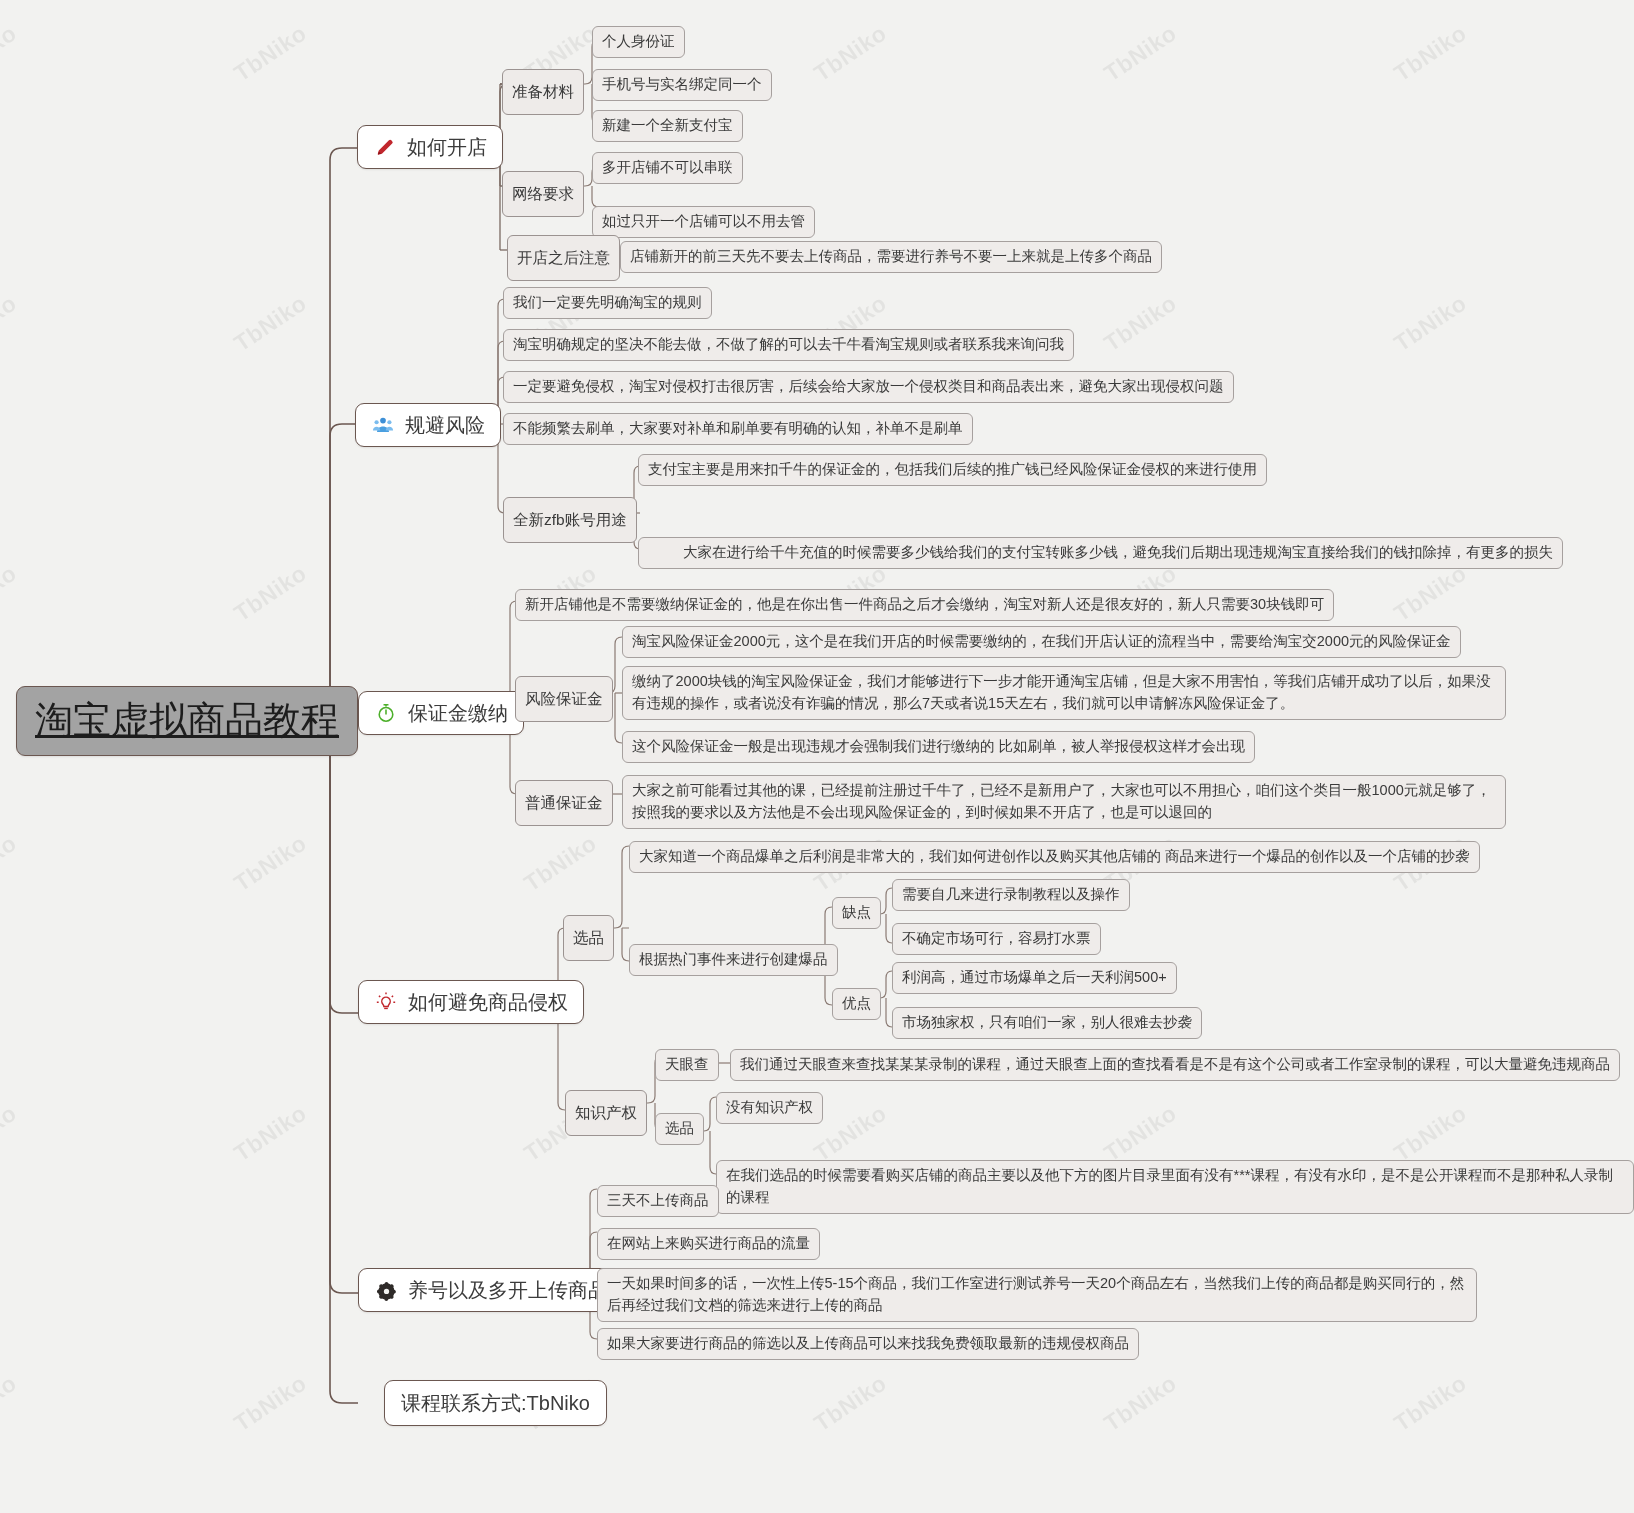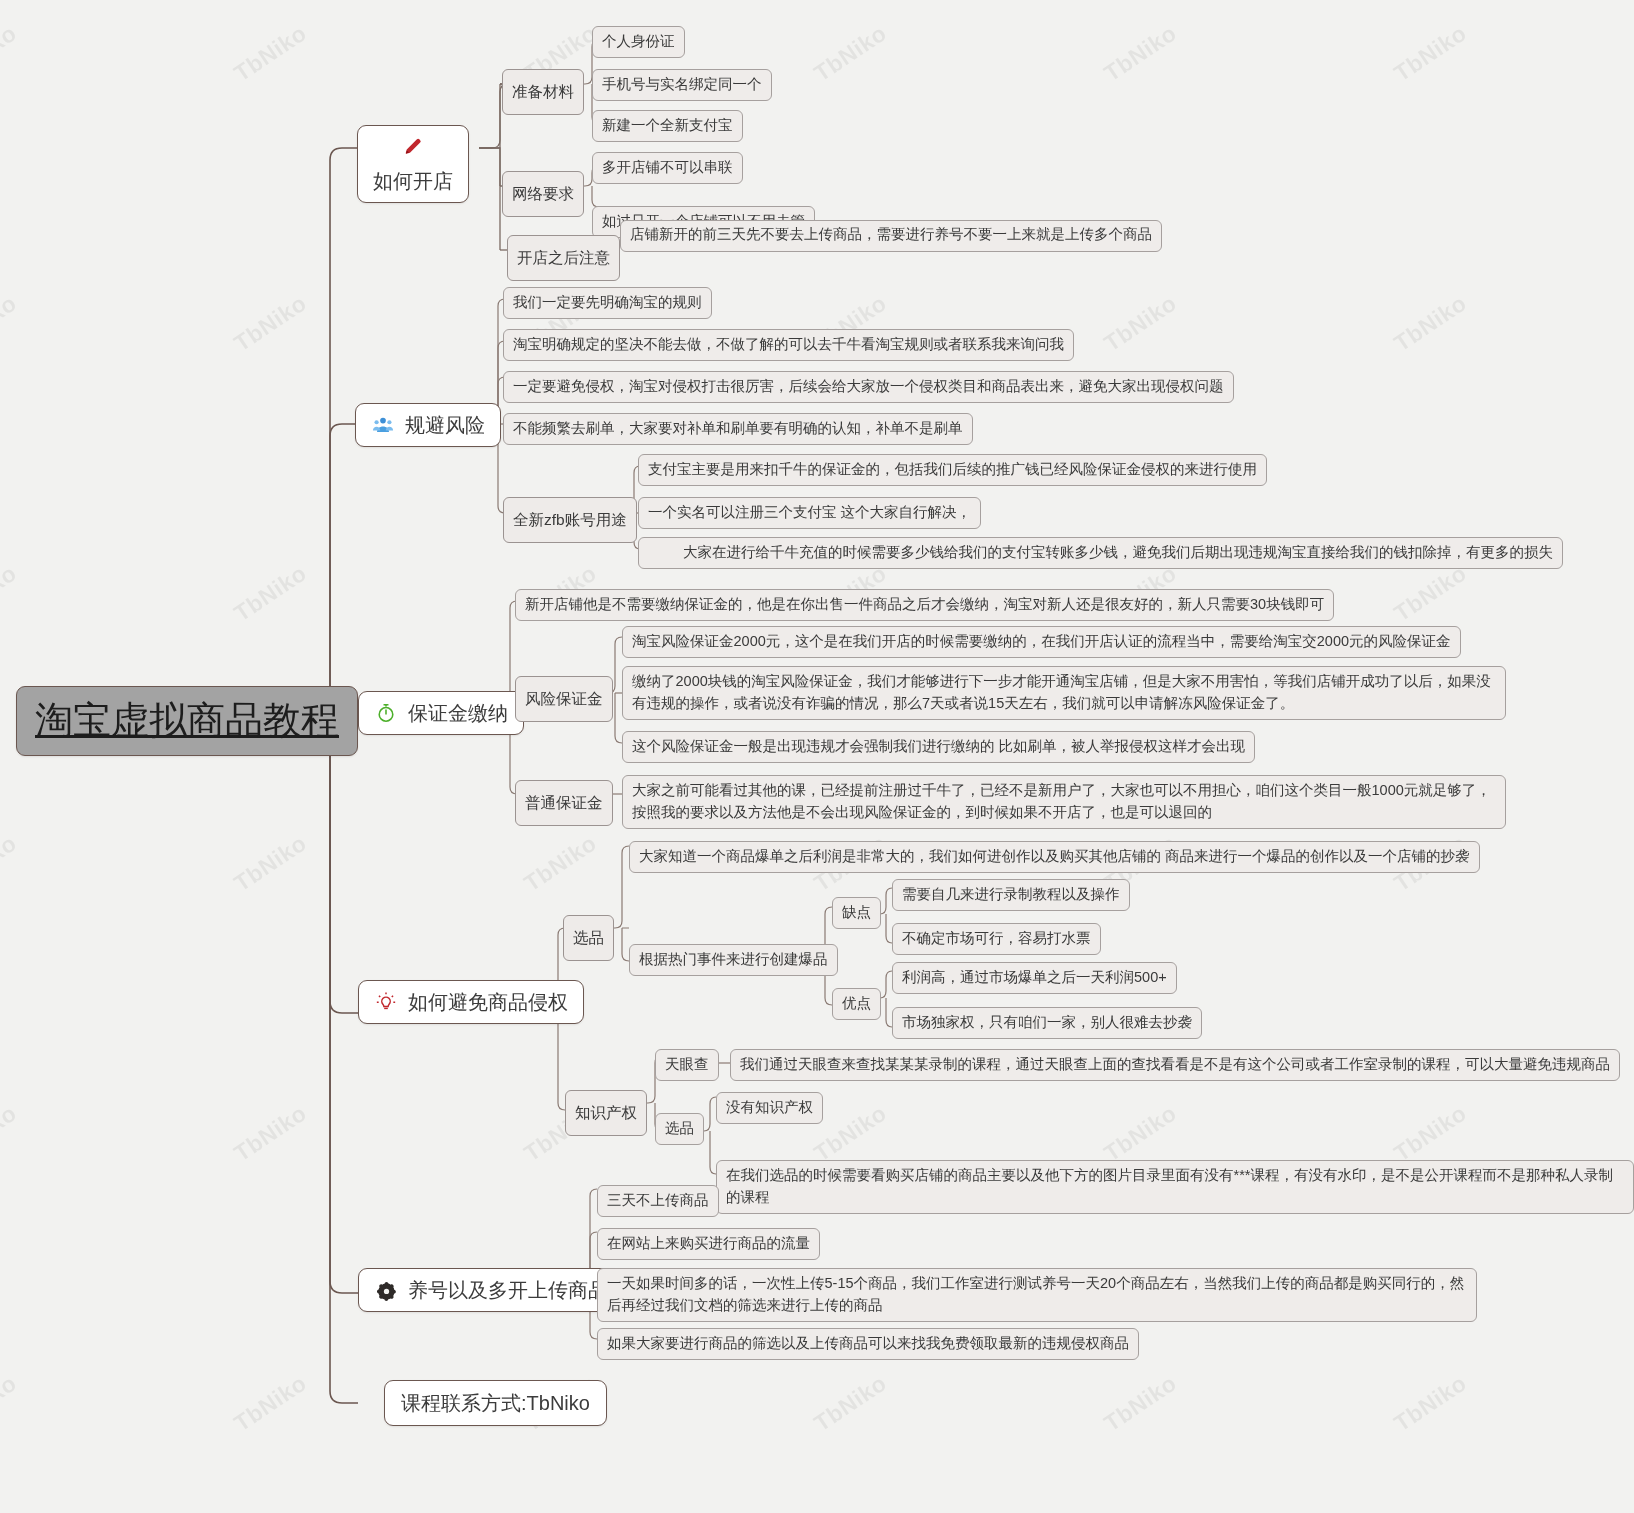--- a/index.html
+++ b/index.html
@@ -181,21 +181,21 @@
       <path d="M590,1293 V1332 Q590,1339 597,1339"></path>
     </g>
   </svg>
 
   <div id="nodes">
 
     <div class="node n-root" style="left:16px;top:686px;">
       <span class="txt">淘宝虚拟商品教程</span>
     </div>
 
-    <div class="node n-l1" style="left:357px;top:125px;flex-direction:column;">
+    <div class="node n-l1" style="left:357px;top:125px;">
       <span class="ico">
         <svg width="22" height="22" viewBox="0 0 24 24">
             <path d="M4 20l1.2-4.2L16.3 4.7a1.8 1.8 0 012.6 0l.9.9a1.8 1.8 0 010 2.6L8.7 19.3 4.5 20.5z" fill="#c1272d"></path>
             <path d="M4.3 20.2l1-3.4 2.4 2.4z" fill="#8a1217"></path>
           </svg>
       </span>
       <span class="txt">如何开店</span>
     </div>
 
     <div class="node n-l2" style="left:502px;top:69px;">
@@ -217,21 +217,21 @@
     <div class="node n-l3" style="left:592px;top:152px;">
       <span class="txt">多开店铺不可以串联</span>
     </div>
     <div class="node n-l3" style="left:592px;top:206px;">
       <span class="txt">如过只开一个店铺可以不用去管</span>
     </div>
 
     <div class="node n-l2" style="left:507px;top:235px;">
       <span class="txt">开店之后注意</span>
     </div>
-    <div class="node n-l3" style="left:620px;top:220px;font-family:Liberation Mono, monospace;">
+    <div class="node n-l3" style="left:620px;top:241px;">
       <span class="txt">店铺新开的前三天先不要去上传商品，需要进行养号不要一上来就是上传多个商品</span>
     </div>
 
     <div class="node n-l1" style="left:355px;top:403px;">
       <span class="ico">
         <svg width="22" height="22" viewBox="0 0 24 24">
           <circle cx="12" cy="7.2" r="3.1" fill="#3d8fd6"></circle>
           <path d="M5.5 19.5c0-3.7 2.9-6 6.5-6s6.5 2.3 6.5 6z" fill="#4a9fe0"></path>
           <circle cx="5" cy="9" r="2.3" fill="#7bbcee"></circle>
             <circle cx="19" cy="9" r="2.3" fill="#7bbcee"></circle>
@@ -254,23 +254,20 @@
     <div class="node n-l3" style="left:503px;top:413px;">
       <span class="txt">不能频繁去刷单，大家要对补单和刷单要有明确的认知，补单不是刷单</span>
     </div>
 
     <div class="node n-l2" style="left:503px;top:497px;">
       <span class="txt">全新zfb账号用途</span>
     </div>
     <div class="node n-l3" style="left:638px;top:454px;">
       <span class="txt">支付宝主要是用来扣千牛的保证金的，包括我们后续的推广钱已经风险保证金侵权的来进行使用</span>
     </div>
-    <div class="node n-l3" style="left:638px;top:497px;">
-      <span class="txt">一个实名可以注册三个支付宝 这个大家自行解决，</span>
-    </div>
     <div class="node n-l3" style="left:638px;top:537px;padding-left:44px;">
       <span class="txt">大家在进行给千牛充值的时候需要多少钱给我们的支付宝转账多少钱，避免我们后期出现违规淘宝直接给我们的钱扣除掉，有更多的损失</span>
     </div>
 
     <div class="node n-l1" style="left:358px;top:691px;">
       <span class="ico">
         <svg width="22" height="22" viewBox="0 0 24 24" fill="none" stroke="#4caf2a" stroke-width="1.7">
           <circle cx="12" cy="13.5" r="7.4"></circle>
             <path d="M12 13.5V8.2"></path>
             <path d="M9.3 3h5.4"></path>

